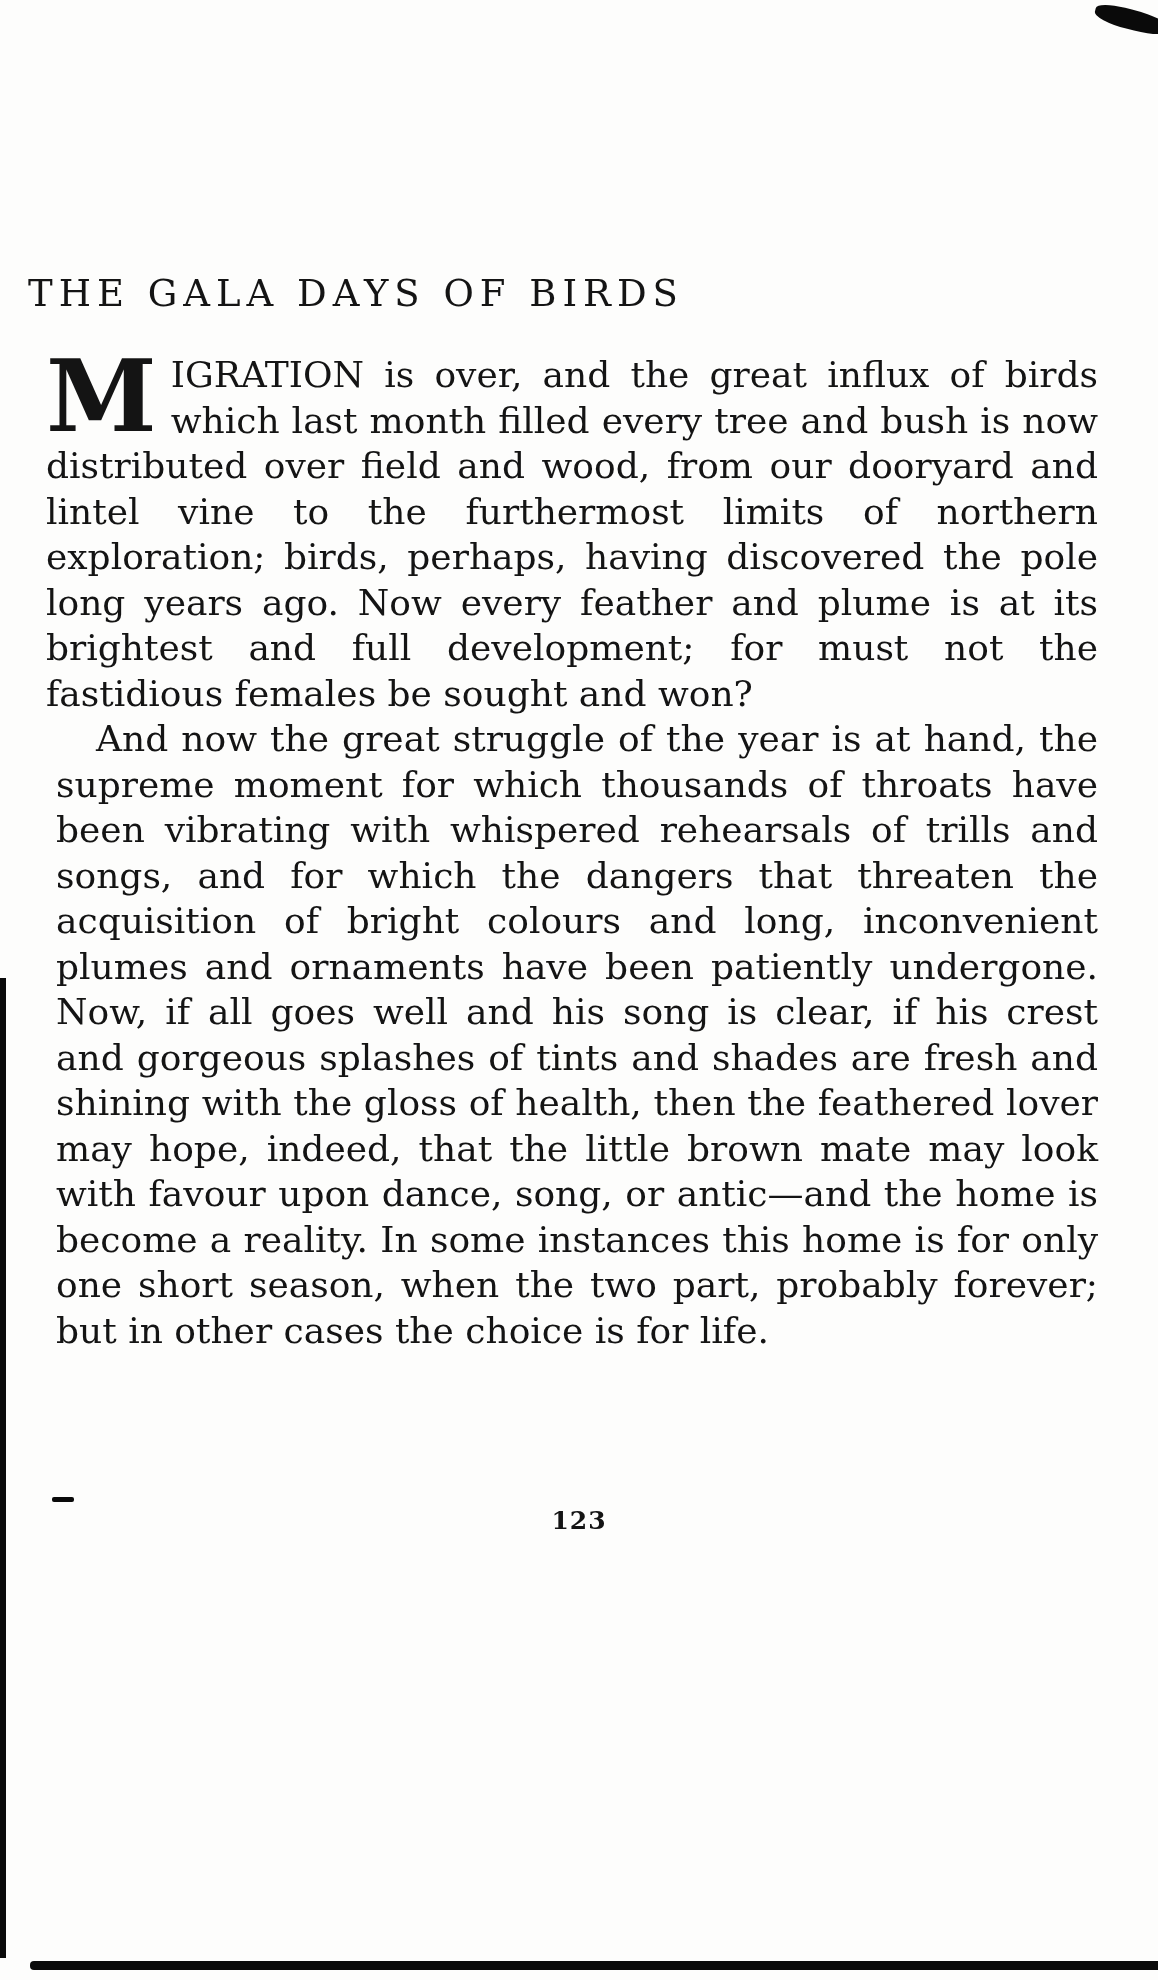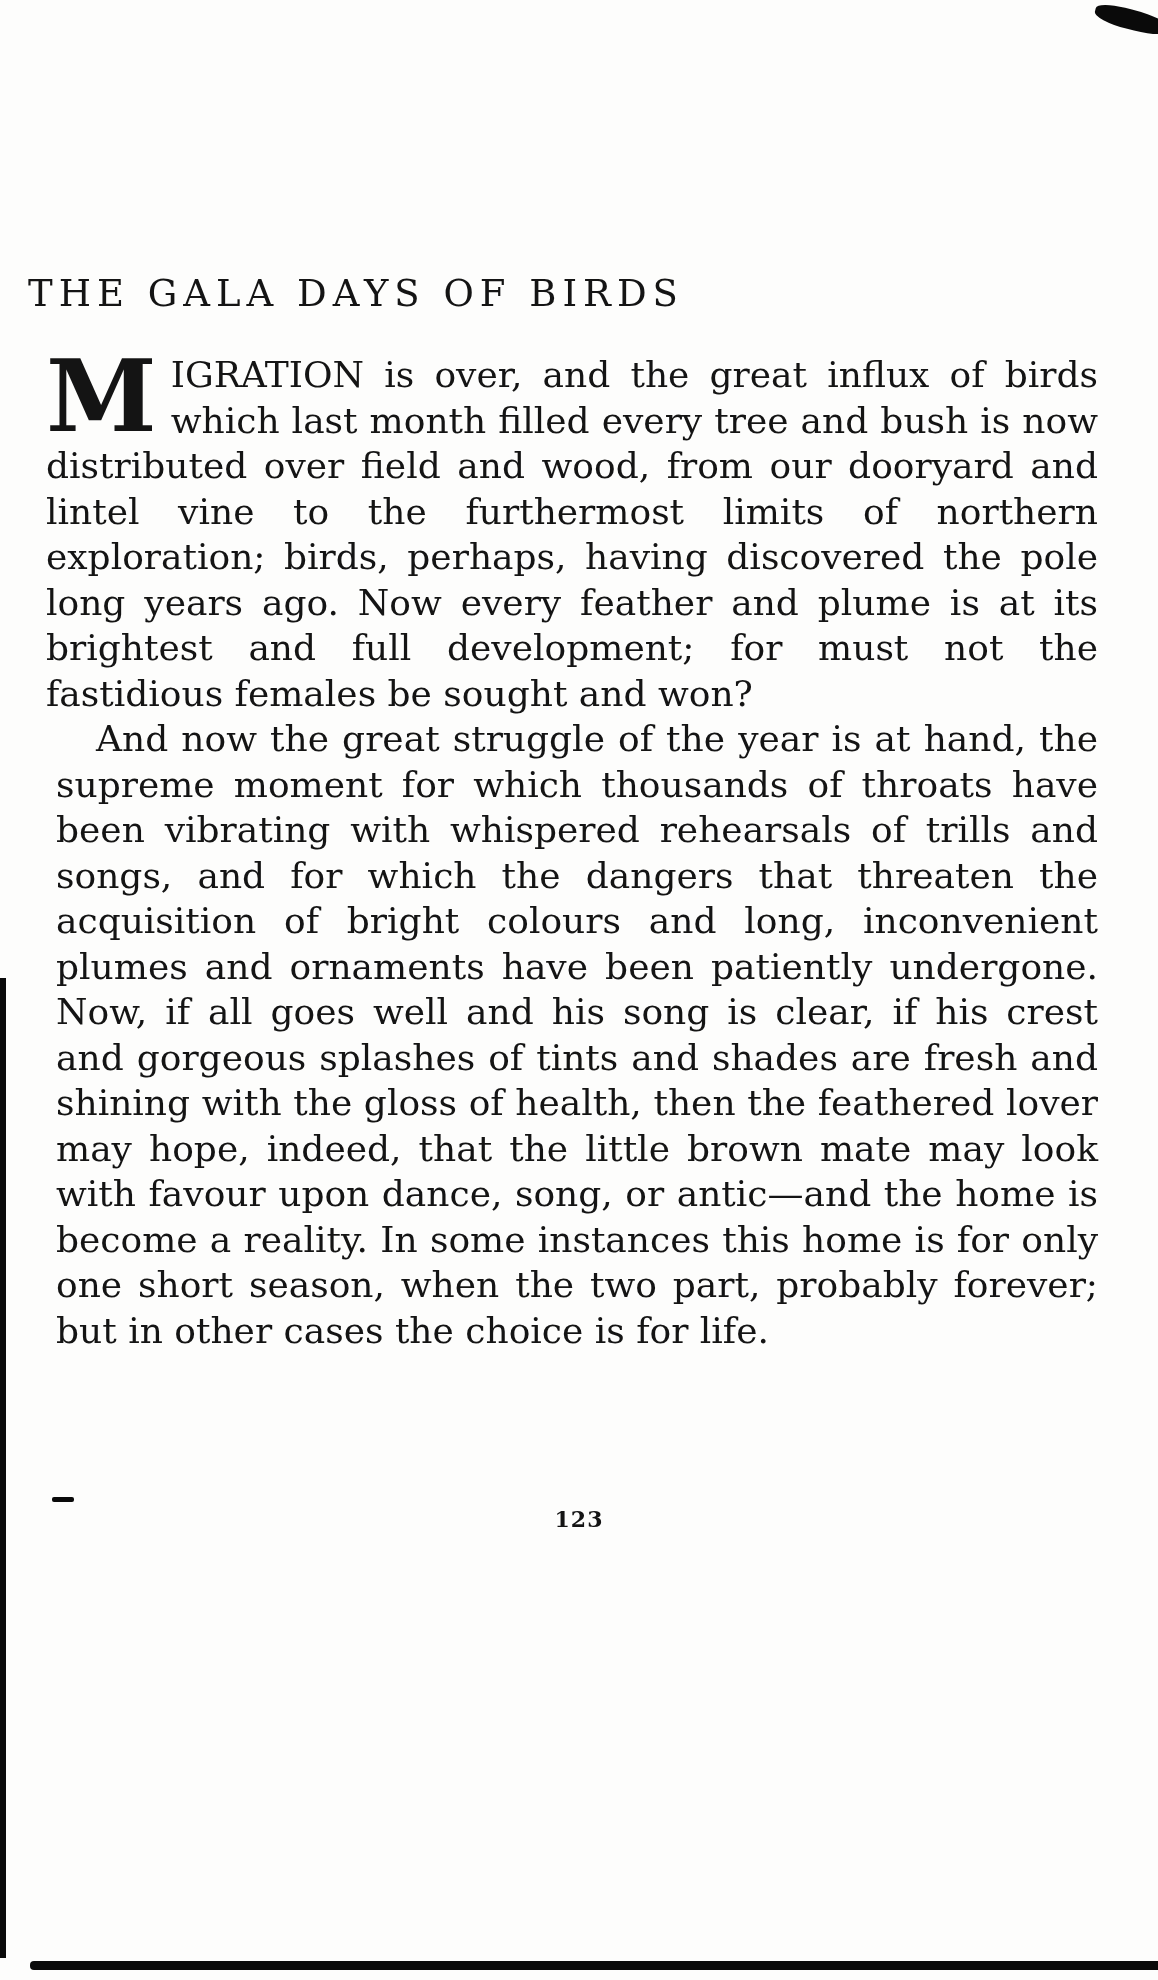--- a/index.html
+++ b/index.html
@@ -57,21 +57,21 @@
       height: 86px;
       padding: 4px 14px 0 0;
       font-weight: 700;
     }
     .pagenum {
       position: absolute;
       top: 1506px;
       left: 0;
       width: 100%;
       text-align: center;
-      font-size: 22px;
+      font-size: 25px;
       font-weight: 700;
       letter-spacing: 1px;
     }
     .artifact {
       position: absolute;
       background: #0a0a0a;
     }
     .artifact-corner {
       top: 10px;
       right: -14px;

